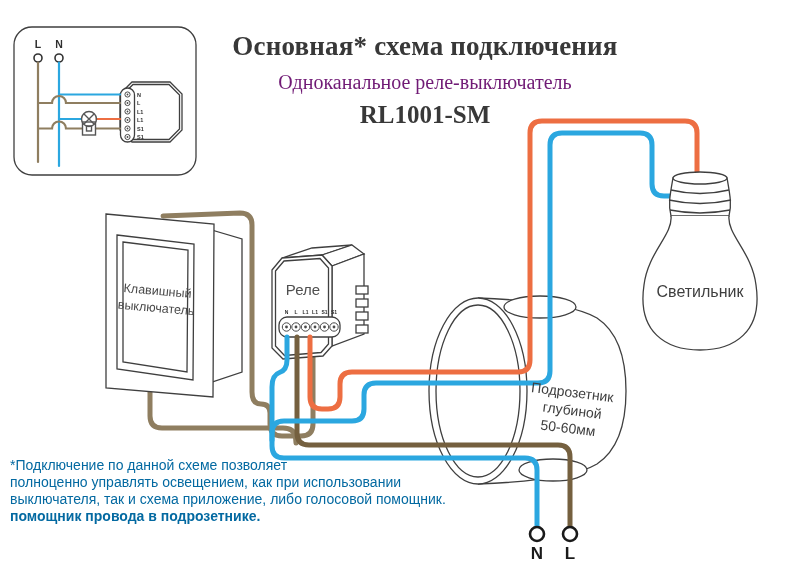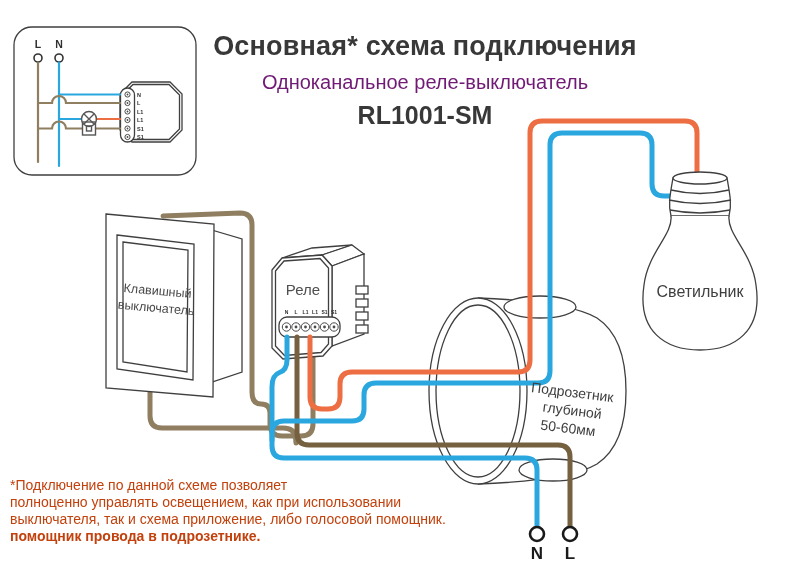--- a/index.html
+++ b/index.html
@@ -1,22 +1,22 @@
 <!DOCTYPE html>
 <html><head>
 <meta charset="utf-8">
 <style>
   html,body{margin:0;padding:0;background:#fff;}
   .stage{position:relative;width:800px;height:563px;background:#ffffff;
          font-family:"Liberation Sans",sans-serif;overflow:hidden;}
-  .hdr{position:absolute;left:180px;width:490px;text-align:center;color:#383838;}
+  .hdr{position:absolute;left:180px;width:490px;text-align:center;color:#383838;font-family:Liberation Serif, serif;}
   .hdr-title{top:31px;font-size:27px;font-weight:bold;letter-spacing:.2px;}
   .hdr-sub{top:71px;font-size:20px;color:#701a75;}
   .hdr-model{top:101px;font-size:25px;font-weight:bold;}
-  .fnote{position:absolute;left:10px;top:477px;font-size:14px;line-height:17px;color:#c2410c;}
+  .fnote{position:absolute;left:10px;top:457px;font-size:14px;line-height:17px;color:#0369a1;}
   .fnote .b{font-weight:bold;}
   svg.scene{position:absolute;left:0;top:0;font-family:"Liberation Sans",sans-serif;}
   .ln{fill:#ffffff;stroke:#3f3f3f;stroke-width:1.3px;}
   .lnx{fill:none;stroke:#3f3f3f;stroke-width:1.3px;}
   .lnt{fill:none;stroke:#555555;stroke-width:1.4px;}
   .wire{fill:none;stroke-width:5px;stroke-linecap:round;}
   .wire-thin{fill:none;stroke-width:2.2px;stroke-linecap:round;}
   .scr{fill:#ffffff;stroke:#4a4a4a;stroke-width:1px;}
   .scr-dot{fill:#4a4a4a;}
   .t-relay{font-size:15px;fill:#4f4f4f;}

